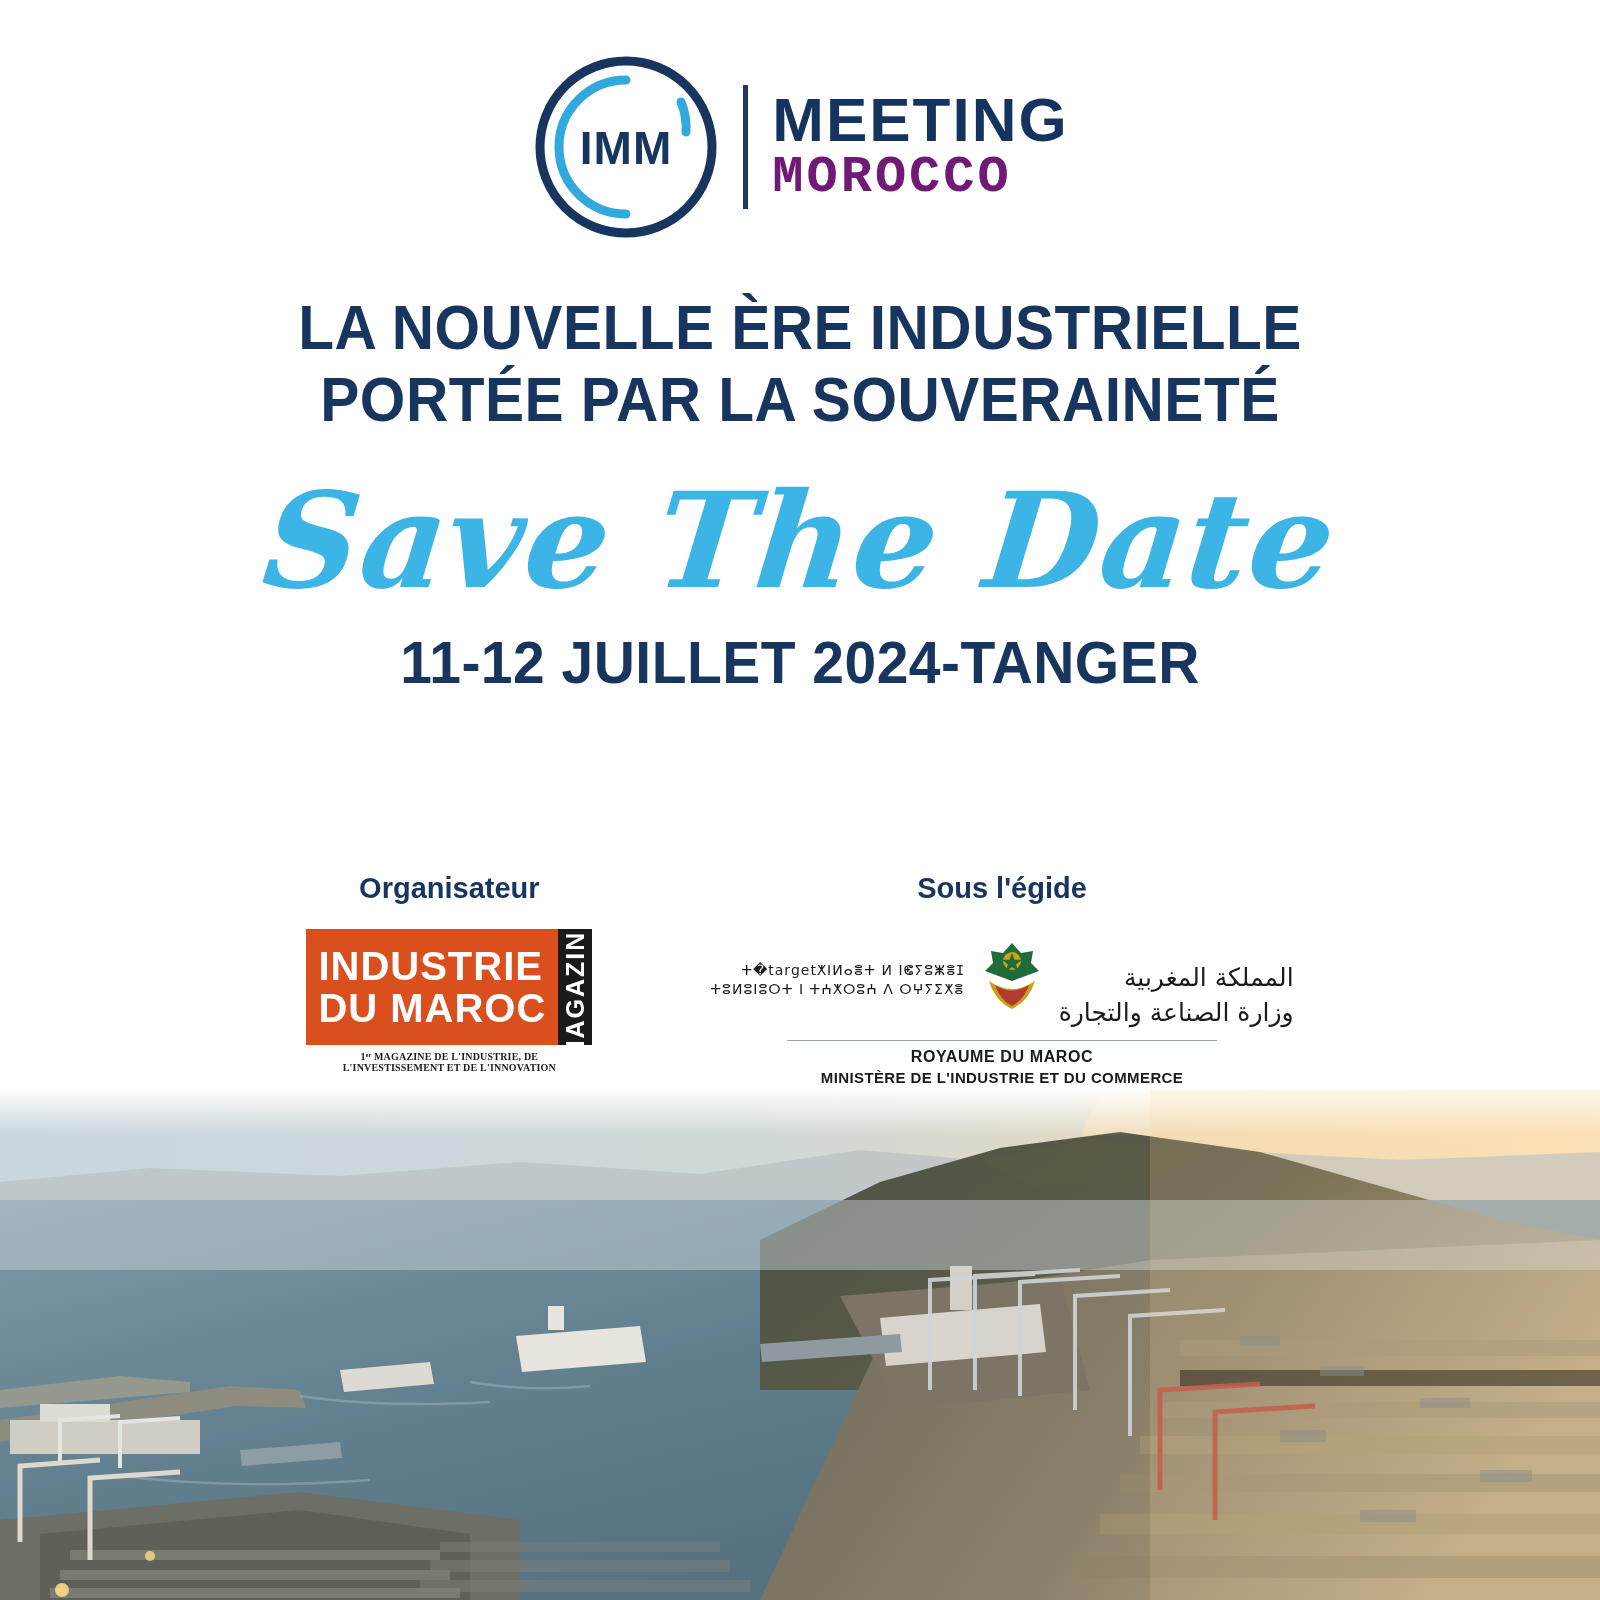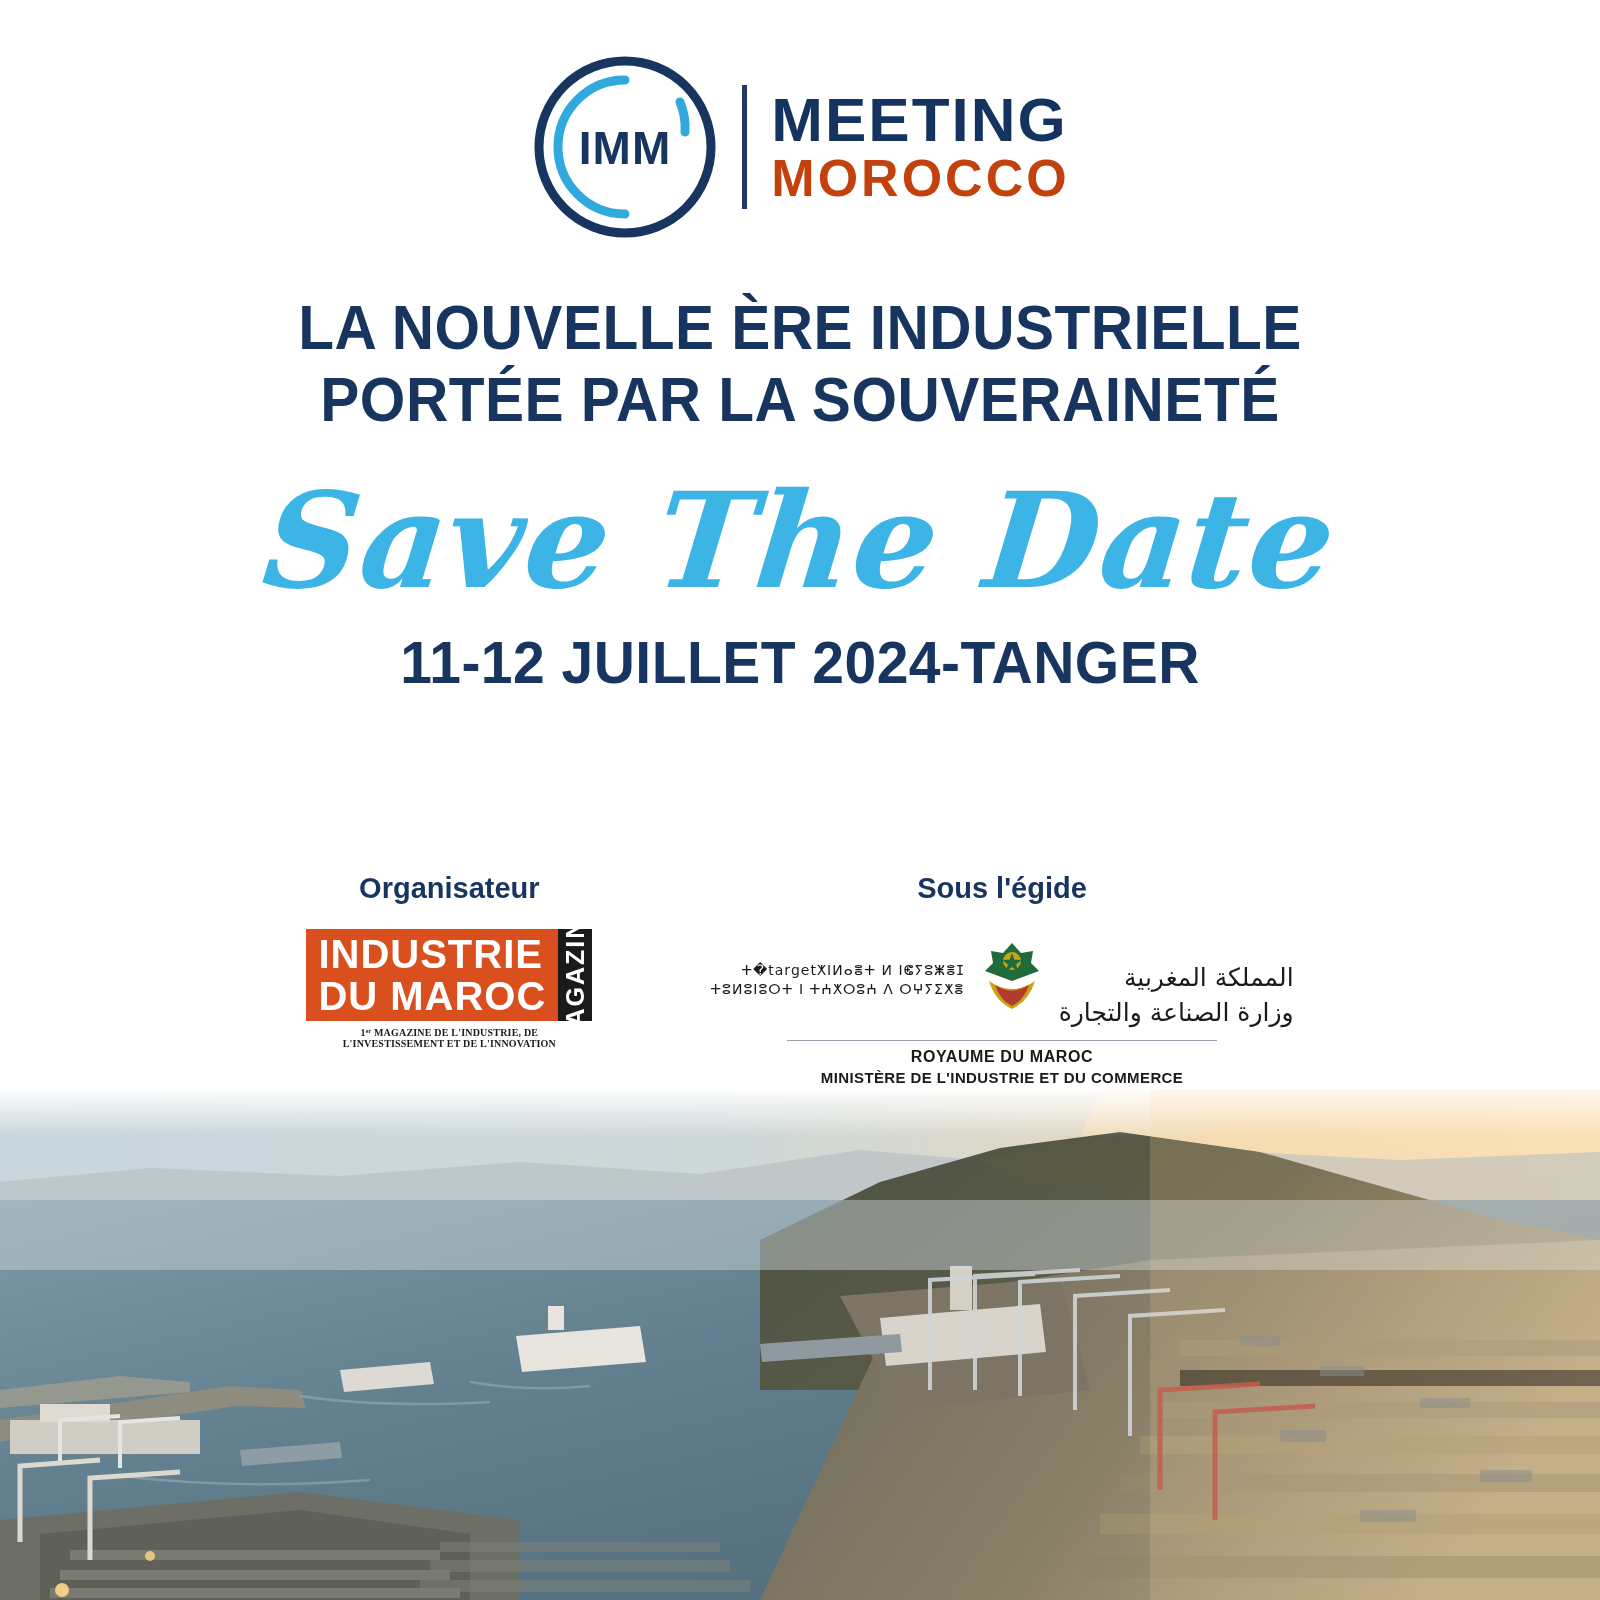--- a/index.html
+++ b/index.html
@@ -54,25 +54,25 @@
   }
   .logo-text .l1, .logo-text .l2 {
     font-family: "Liberation Sans", sans-serif;
     font-weight: 700;
     font-size: 62px;
     letter-spacing: 2px;
     color: #14345f;
     padding-left: 18px;
   }
   .logo-text .l3 {
-    font-family: Liberation Sans, sans-serif;
+    font-family: Liberation Mono, monospace;
     font-weight: 700;
     font-size: 52px;
     letter-spacing: 3px;
-    color: #c2410c;
+    color: #701a75;
     padding-left: 18px;
     padding-top: 4px;
   }
 
   
   .headline {
     position: absolute;
     top: 292px;
     left: 0;
     width: 1600px;
@@ -170,21 +170,21 @@
     font-family: "Liberation Sans", sans-serif;
     font-weight: 600;
     font-size: 29px;
     margin-bottom: 24px;
   }
 
   
   .idm-logo {
     display: flex;
     align-items: stretch;
-    height: 92px;
+    height: 116px;
   }
   .idm-main {
     background: #d94f1e;
     display: flex;
     flex-direction: column;
     justify-content: center;
     padding: 6px 12px;
   }
   .idm-main .idm-l1,
   .idm-main .idm-l2 {

